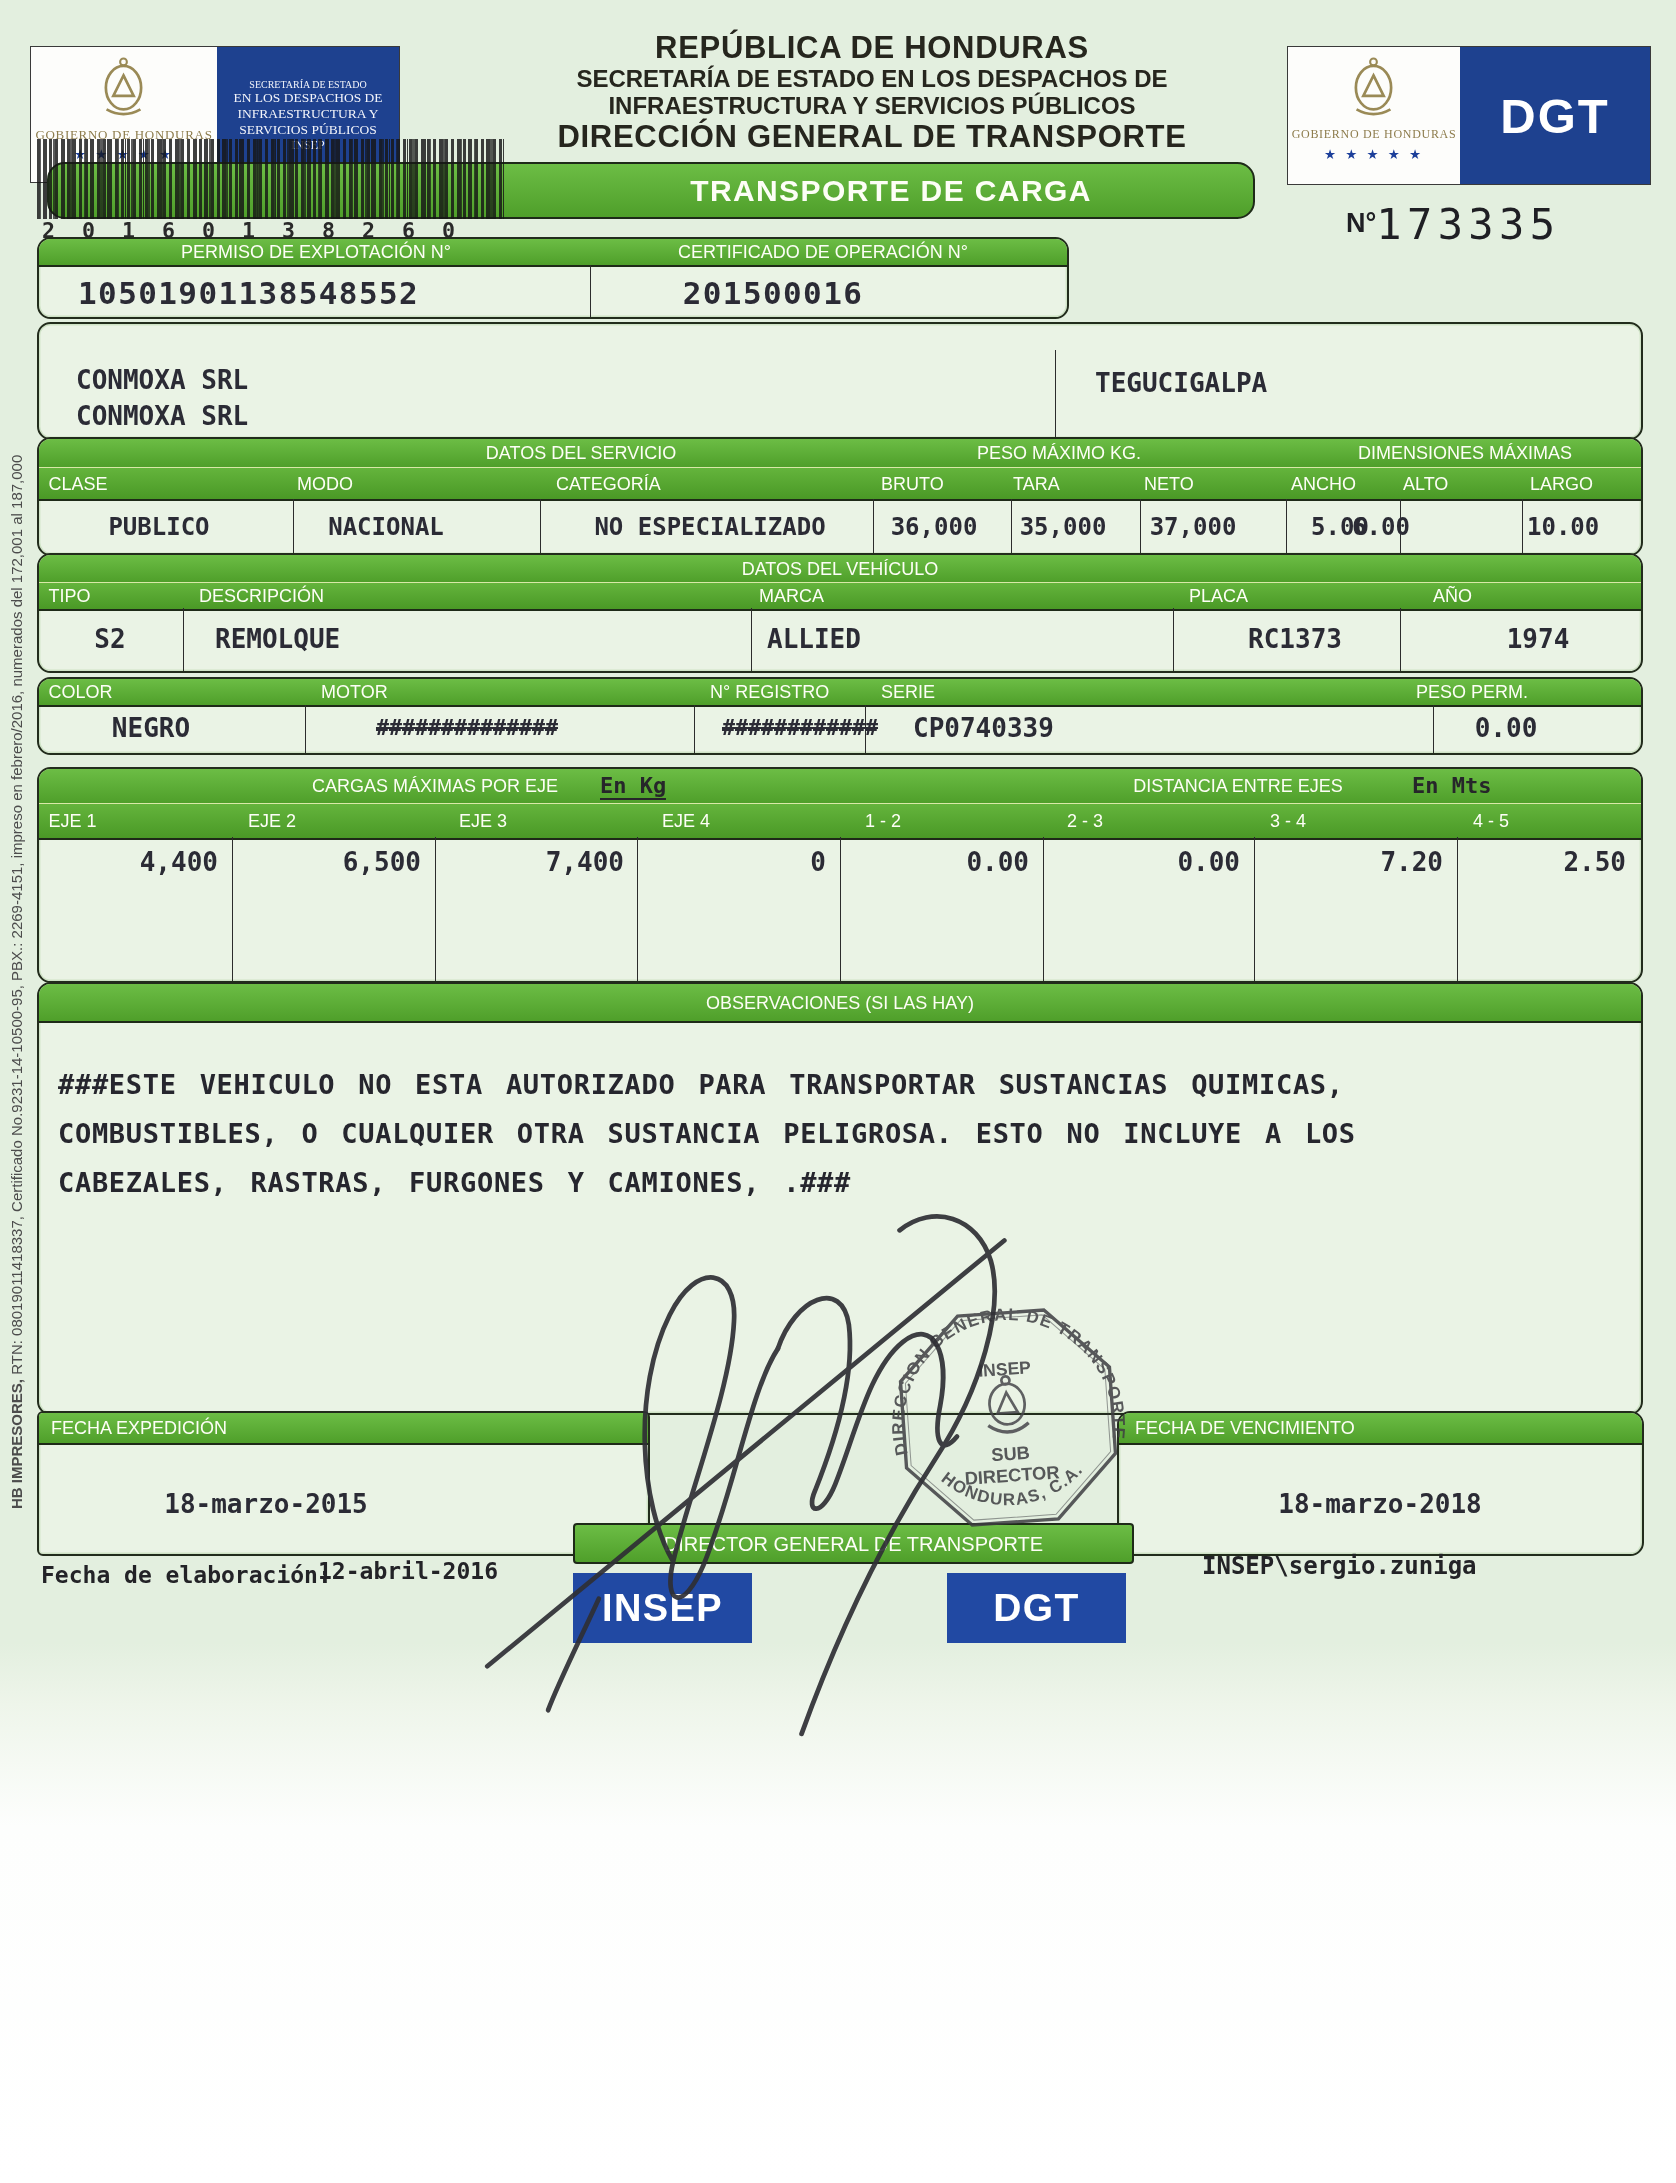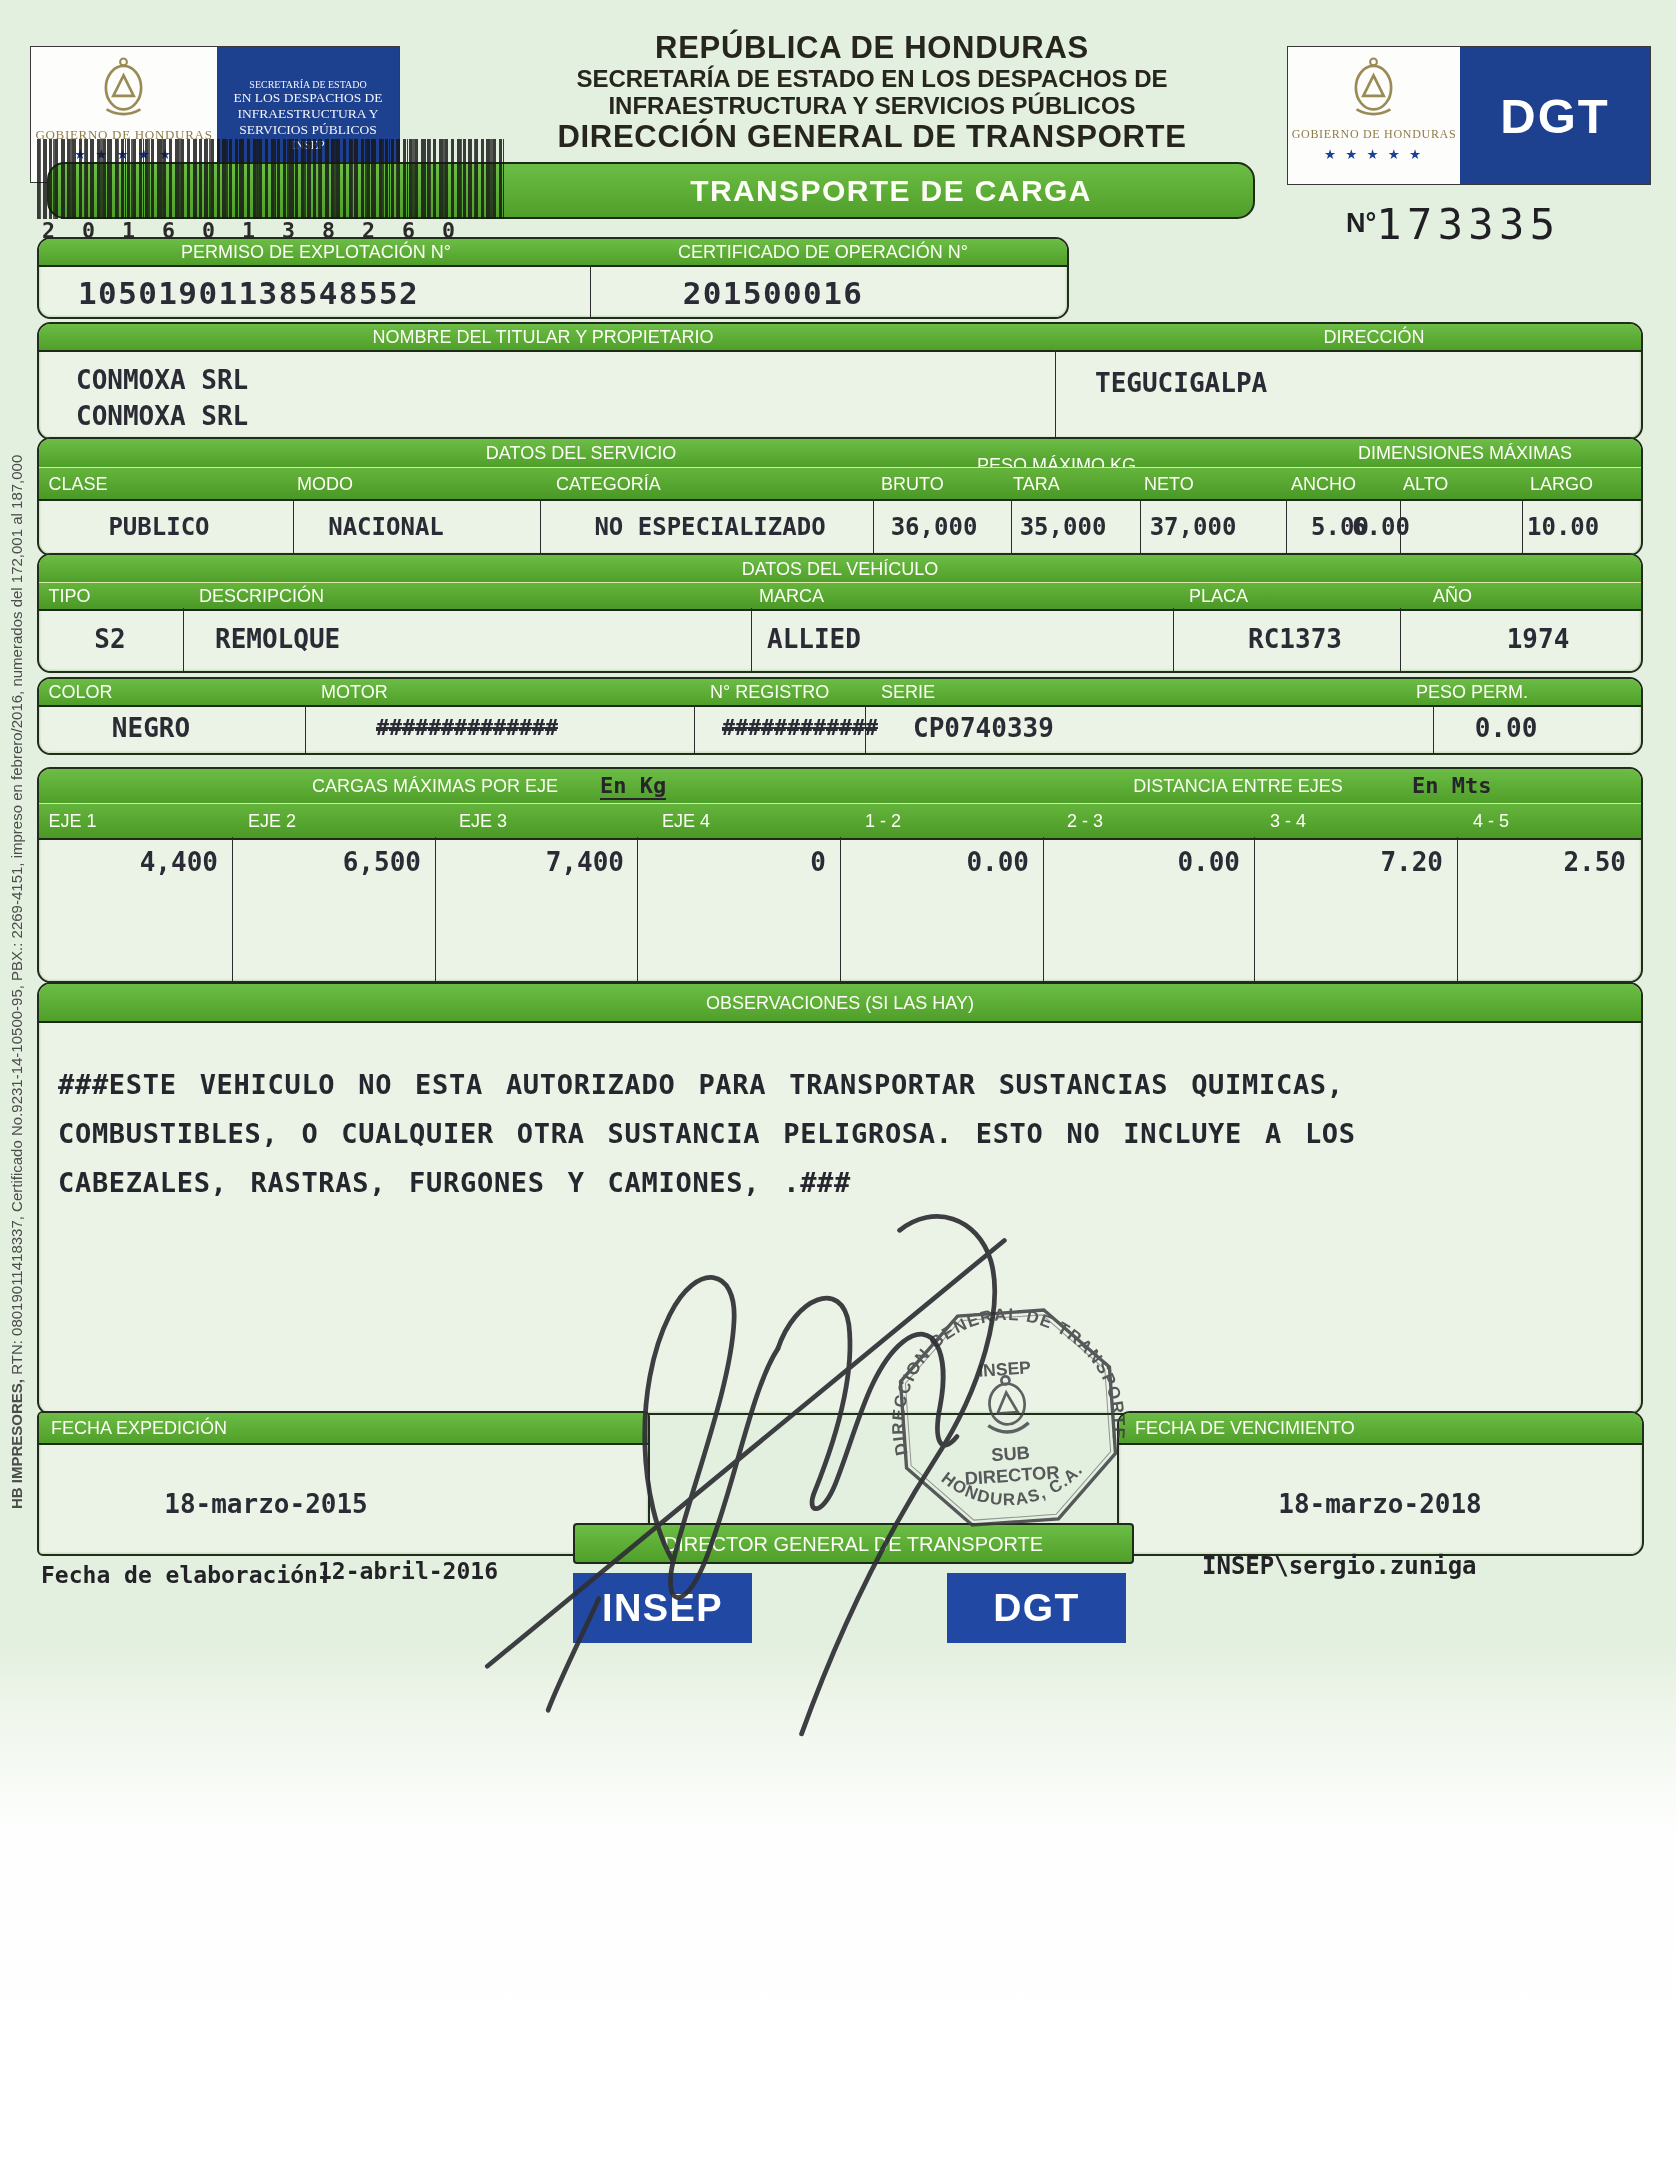--- a/index.html
+++ b/index.html
@@ -93,36 +93,32 @@
       <span class="blc" style="left:784px;">CERTIFICADO DE OPERACIÓN N°</span>
     </div>
     <div class="vals" style="top:26px;">
       <i class="vl" style="left:551px;top:0;bottom:0;"></i>
       <span class="v" style="left:39px;top:9.5px;font-size:31px;letter-spacing:1.4px;">10501901138548552</span>
       <span class="v vc" style="left:734px;top:9.5px;font-size:31px;letter-spacing:1.4px;">201500016</span>
     </div>
   </div>
 
   <div class="sec" style="left:37px;top:322px;width:1602px;height:114px;">
-    <div class="band" style="height:26px;">
-      <span class="blc" style="left:504px;">NOMBRE DEL TITULAR Y PROPIETARIO</span>
-      <span class="blc" style="left:1335px;">DIRECCIÓN</span>
-    </div>
     <div class="vals" style="top:26px;">
       <i class="vl" style="left:1016px;top:0;bottom:0;"></i>
       <span class="v" style="left:37px;top:15px;">CONMOXA SRL</span>
       <span class="v" style="left:37px;top:51px;">CONMOXA SRL</span>
       <span class="v" style="left:1056px;top:17.6px;">TEGUCIGALPA</span>
     </div>
   </div>
 
   <div class="sec" style="left:37px;top:437px;width:1602px;height:115px;">
     <div class="band" style="height:28px;">
       <span class="blc" style="left:542px;">DATOS DEL SERVICIO</span>
-      <span class="blc" style="left:1020px;margin-top:12px;">PESO MÁXIMO KG.</span>
+      <span class="blc" style="left:1020px;">PESO MÁXIMO KG.</span>
       <span class="blc" style="left:1426px;">DIMENSIONES MÁXIMAS</span>
     </div>
     <div class="band2" style="top:28px;height:31px;">
       <span class="bl" style="left:9.5px;">CLASE</span>
       <span class="bl" style="left:258px;">MODO</span>
       <span class="bl" style="left:517px;">CATEGORÍA</span>
       <span class="bl" style="left:842px;">BRUTO</span>
       <span class="bl" style="left:974px;">TARA</span>
       <span class="bl" style="left:1105px;">NETO</span>
       <span class="bl" style="left:1252px;">ANCHO</span>

